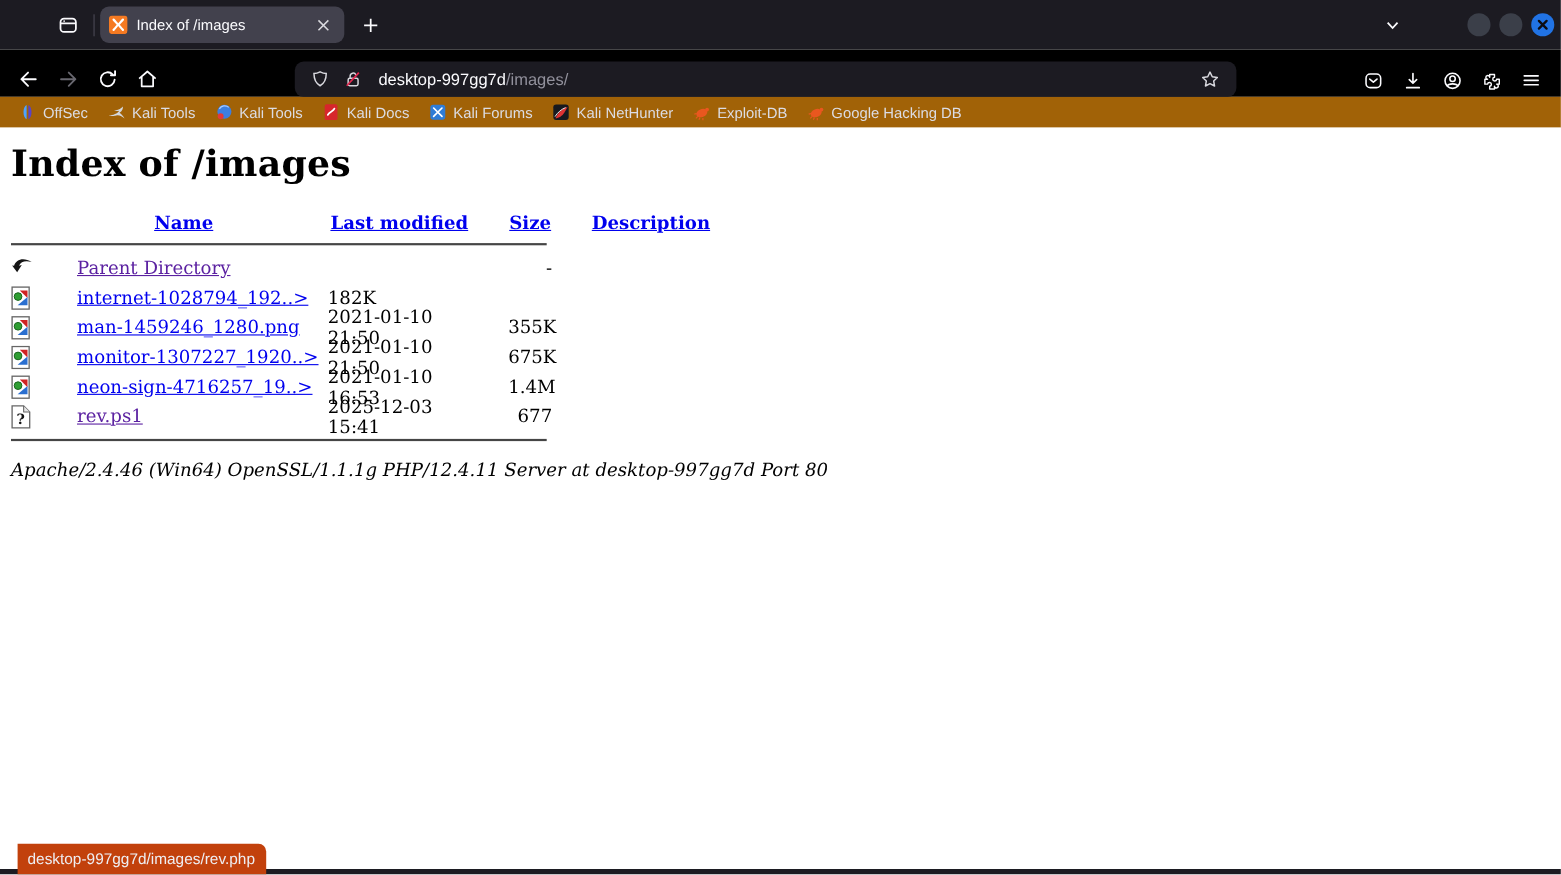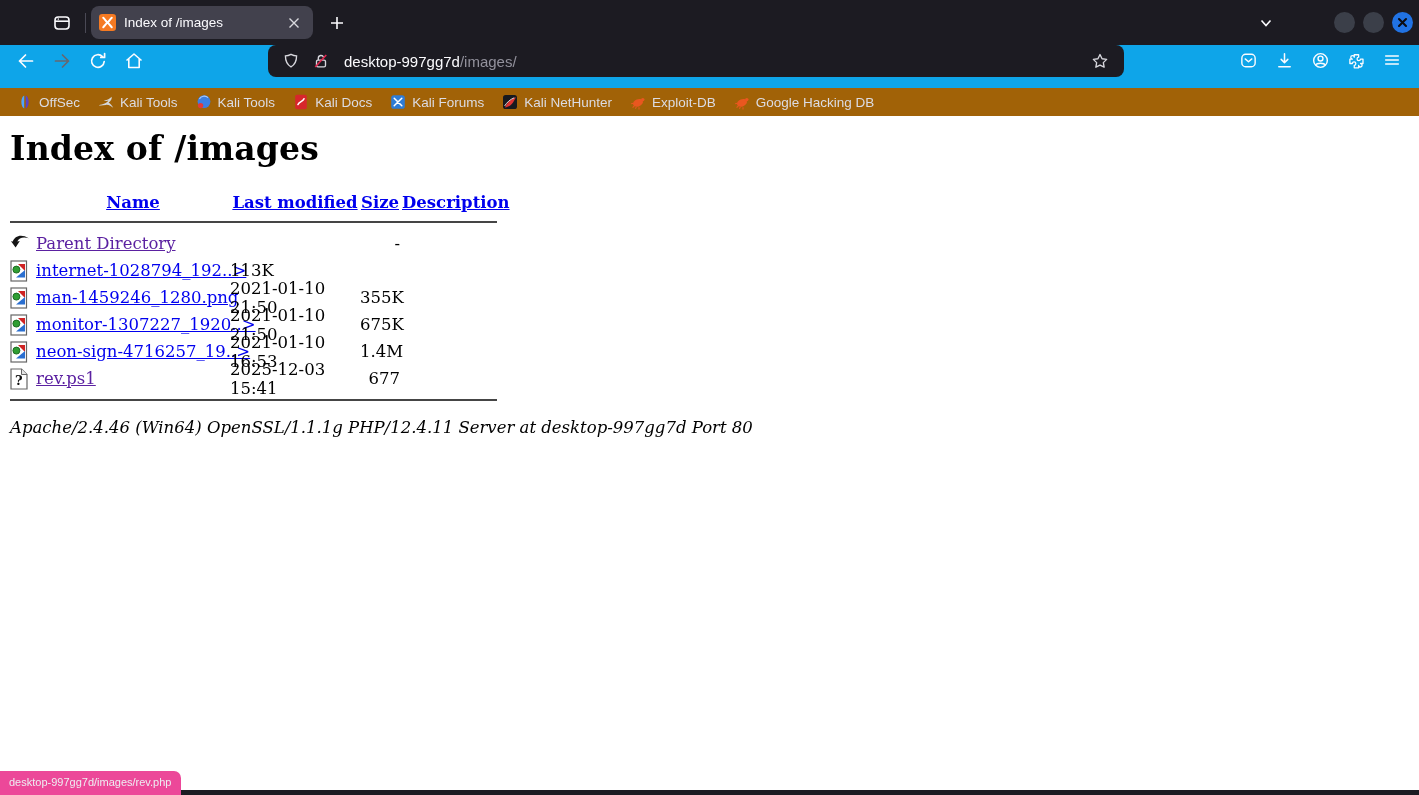--- a/index.html
+++ b/index.html
@@ -38,22 +38,22 @@
   .win-controls { display:flex; align-items:center; gap:8px; margin-left:52px; margin-right:6px; }
   .win-btn {
     width:21px; height:21px; border-radius:50%;
     background:#3b3f49; display:flex; align-items:center; justify-content:center;
     cursor:pointer;
   }
   .win-btn.close { background:#2173e4; }
 
   
   .navbar {
-    height:43px; background:#0ea5e9;
-    display:flex; align-items:flex-start; padding-left:10px;
+    height:43px; background:#000000;
+    display:flex; align-items:flex-end; padding-left:10px;
   }
   .nav-btn { margin-right:4px; }
   .nav-btn.disabled { color:#68676f; cursor:default; }
   .urlbar {
     margin-left:114px; width:856px; height:32px;
     background:#1c1b22; border-radius:8px;
     display:flex; align-items:center; padding:0 8px;
   }
   .urlbar .sec-icon { width:30px; height:28px; display:flex; align-items:center; justify-content:center; color:#d8d8de; flex:none; cursor:pointer; }
   .url-text { margin-left:8px; font-size:15px; color:#fbfbfe; white-space:nowrap; flex:1; overflow:hidden; }
@@ -78,44 +78,44 @@
   
   .content {
     height:679px; background:#fff; color:#000;
     font-family:"DejaVu Serif", "Liberation Serif", serif;
     position:relative; overflow:hidden;
   }
   .content h1 {
     font-size:33px; font-weight:700; margin:13px 0 0 10px; letter-spacing:0.2px;
   }
   .listing { margin:21px 0 0 10px; width:487px; font-size:16.5px; }
-  .lrow { display:flex; align-items:center; height:27px; position:relative; }
+  .lrow { display:flex; align-items:center; height:27px; position:relative;gap:34px; }
   .c-icon { width:26px; flex:none; display:flex; align-items:center; }
   .c-name { width:194px; flex:none; white-space:nowrap; }
   .c-mod  { width:130px; flex:none; }
   .c-size { width:42px; flex:none; text-align:right; padding-right:2px; }
   .c-desc { width:95px; flex:none; text-align:left; }
   .hdr .c-name, .hdr .c-mod, .hdr .c-size { text-align:center; }
   .hdr a { font-weight:700; }
   a.idx { color:#0000ee; text-decoration:underline; cursor:pointer; }
   a.idx.visited { color:#5b21a1; }
   .rule { border:0; border-top:2px solid #454545; margin:5px 0 7px 0; width:487px; }
   .rule.bottom { margin-top:7px; }
   .red-box {
     position:absolute; left:-4px; top:-4px; width:102px; height:34px;
     border:4px solid #d21414; pointer-events:none;
   }
   .server-sig { margin:17px 0 0 10px; font-style:italic; font-size:16.5px; }
 
   
   .bottom-strip { position:absolute; left:0; bottom:0; width:1419px; height:5px; background:#1c1b22; }
   .status-tooltip {
-    position:absolute; left:0; bottom:0; z-index:5;
-    background:#ec4899; color:#eeeef2;
-    font-size:11px; padding:5px 10px 7px 9px;
+    position:absolute; left:16px; bottom:0; z-index:5;
+    background:#c2410c; color:#eeeef2;
+    font-size:14px; padding:5px 10px 7px 9px;
     border-top-right-radius:7px;
   }
 
   svg { display:block; }
 </style>
 </head>
 <body>
 
 <div class="tabbar">
   <div class="icon-btn ffview">
@@ -396,21 +396,21 @@
   <div class="lrow">
     <span class="c-icon">
             <svg width="19" height="22" viewBox="0 0 19 22">
               <rect x="1" y="1" width="15.5" height="20" fill="#fff" stroke="#666" stroke-width="1.2"></rect>
               <polygon points="8,4 15,4 15,11" fill="#cf2323"></polygon>
               <polygon points="6,17.5 15,10 15,17.5" fill="#2a6fd0"></polygon>
               <circle cx="6.4" cy="9.6" r="3.5" fill="#2f9e33" stroke="#17641b" stroke-width="0.9"></circle>
             </svg>
           </span>
     <span class="c-name"><a class="idx">internet-1028794_192..&gt;</a></span>
-    <span class="c-size">113K</span>
+    <span class="c-size">182K</span>
     <span class="c-desc"></span>
   </div>
 
   <div class="lrow">
     <span class="c-icon">
             <svg width="19" height="22" viewBox="0 0 19 22">
               <rect x="1" y="1" width="15.5" height="20" fill="#fff" stroke="#666" stroke-width="1.2"></rect>
               <polygon points="8,4 15,4 15,11" fill="#cf2323"></polygon>
               <polygon points="6,17.5 15,10 15,17.5" fill="#2a6fd0"></polygon>
               <circle cx="6.4" cy="9.6" r="3.5" fill="#2f9e33" stroke="#17641b" stroke-width="0.9"></circle>

